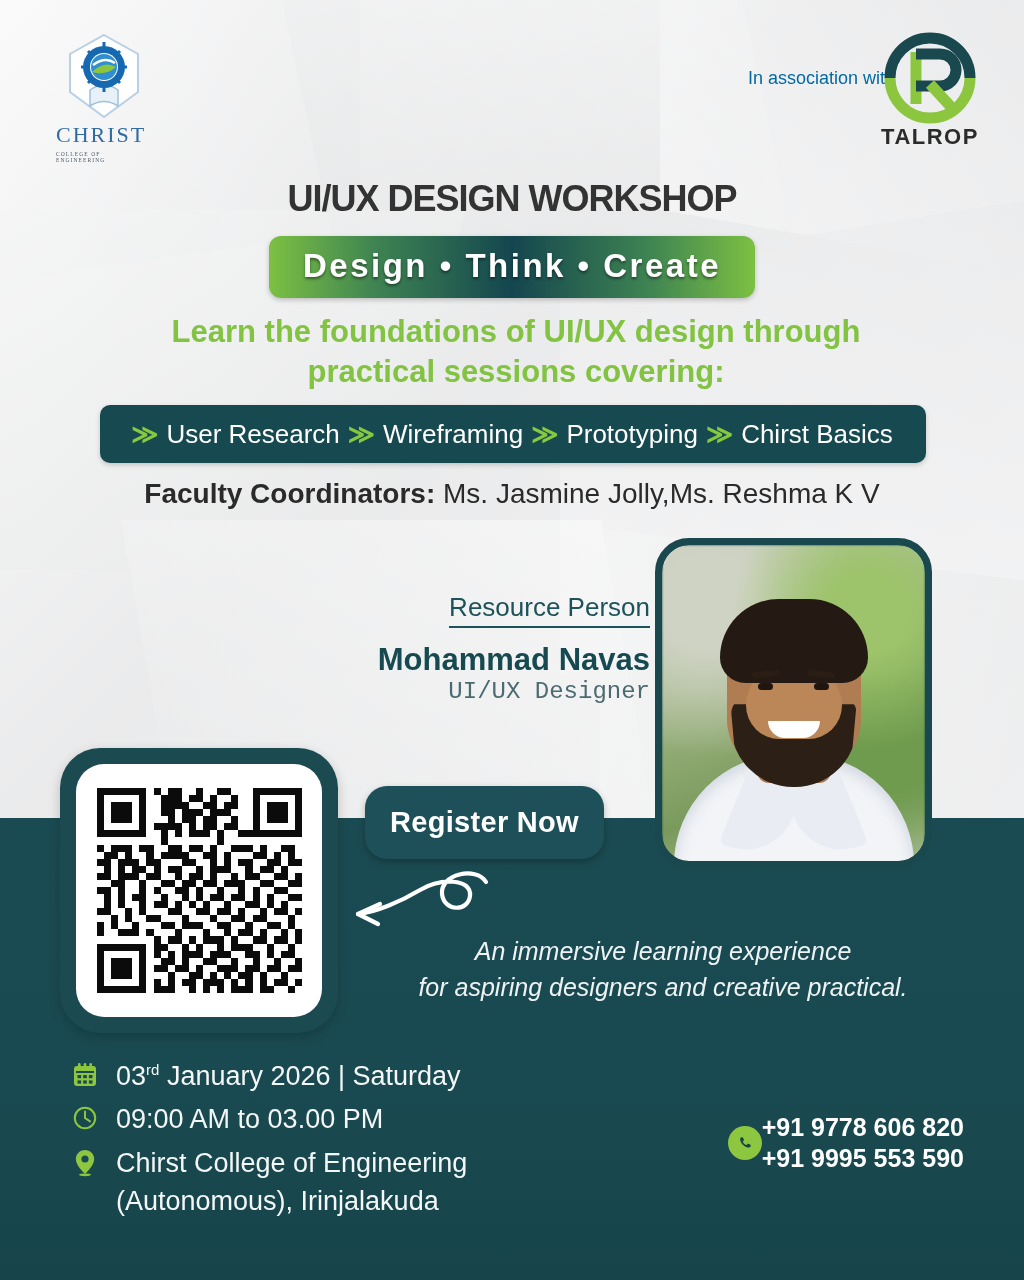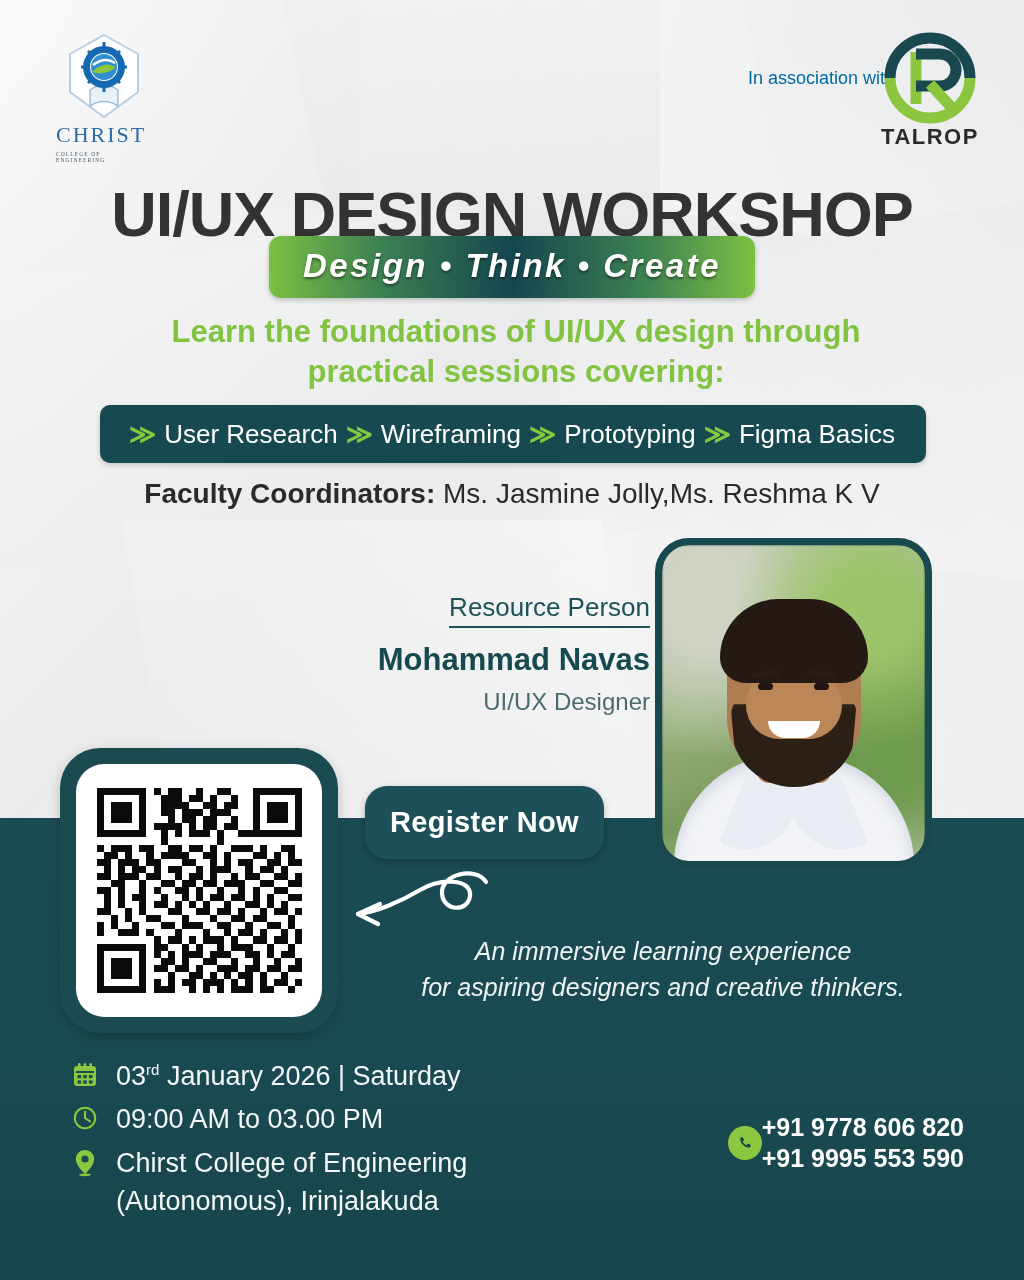--- a/index.html
+++ b/index.html
@@ -63,28 +63,27 @@
     font-family:"Liberation Serif", serif;
   }
 
   .assoc { position:absolute; right:129px; top:68px; font-size:18px; color:#0369a1; }
   .talrop { position:absolute; right:42px; top:30px; width:104px; text-align:center; }
   .talrop-name { font-size:22px; font-weight:bold; letter-spacing:1.5px; color:#2b2b2b; margin-top:-6px; }
 
   
   .title {
     position:absolute; top:178px; left:0; width:1024px; text-align:center;
-    font-size:63px; font-weight:bold; color:#333333; letter-spacing:-1px;
+    font-size:36px; font-weight:bold; color:#333333; letter-spacing:-1px;
   }
   .pill-wrap { position:absolute; top:236px; left:0; width:1024px; text-align:center; }
   .pill {
     display:inline-block; padding:11px 34px 13px; border-radius:12px;
     background:linear-gradient(90deg,#7cc043 0%,#3e8352 22%,#14464f 50%,#3e8352 78%,#7cc043 100%);
     box-shadow:0 2px 5px rgba(0,0,0,.22);
-    font-style:italic;
   }
   .pill-text {
     font-size:33px; font-weight:bold; color:#ffffff; letter-spacing:2.5px;
     text-shadow:0 2px 3px rgba(0,0,0,.45);
   }
   .lead {
     position:absolute; top:312px; left:4px; width:1024px; text-align:center;
     font-size:31px; font-weight:bold; color:#82c341; line-height:1.28;
   }
 
@@ -104,21 +103,21 @@
   .faculty b { font-weight:bold; }
   .faculty span.names { font-weight:normal; }
 
   
   .rp-block { position:absolute; left:350px; top:592px; width:300px; text-align:right; }
   .rp-label {
     font-size:26px; color:#1d5259; display:inline-block;
     border-bottom:2px solid #1d5259; padding-bottom:3px;
   }
   .rp-name { font-size:31px; font-weight:bold; color:#164a50; margin-top:14px; }
-  .rp-role { font-size:24px; color:#4c6b70; margin-top:10px; }
+  .rp-role { font-size:24px; color:#4c6b70; margin-top:0;font-family:Liberation Mono, monospace; }
 
   
   .photo-frame {
     position:absolute; left:655px; top:538px; width:277px; height:330px;
     border:7px solid #19484f; border-radius:34px; overflow:hidden; background:#19484f;
   }
   .photo-inner { position:absolute; inset:0; border-radius:27px; overflow:hidden; }
   .photo-bg {
     position:absolute; inset:0;
     background:
@@ -283,21 +282,21 @@
   </div>
 
   <div class="topics">
     <span class="chev">≫</span>
     <span class="topic">User Research</span>
     <span class="chev">≫</span>
     <span class="topic">Wireframing</span>
     <span class="chev">≫</span>
     <span class="topic">Prototyping</span>
     <span class="chev">≫</span>
-    <span class="topic">Figma Basics</span>
+    <span class="topic">Chirst Basics</span>
   </div>
 
   <div class="faculty">
     <b>Faculty Coordinators:</b><span class="names"> Ms. Jasmine Jolly,Ms. Reshma K V</span>
   </div>
 
   <div class="rp-block">
     <div><span class="rp-label">Resource Person</span></div>
     <div class="rp-name">Mohammad Navas</div>
     <div class="rp-role">UI/UX Designer</div>
@@ -546,21 +545,21 @@
     <span class="register-label">Register Now</span>
   </div>
 
   <svg class="arrow" viewBox="0 0 160 70">
     <path d="M150 14 C140 -2 104 6 106 26 C108 44 132 44 134 28 C136 10 104 10 84 22 C64 34 40 44 22 46" stroke="#ffffff" stroke-width="4.2" fill="none" stroke-linecap="round"></path>
     <path d="M22 46 L44 36 M22 46 L42 56" stroke="#ffffff" stroke-width="4.2" fill="none" stroke-linecap="round"></path>
   </svg>
 
   <div class="tagline">
     <div>An immersive learning experience</div>
-    <div>for aspiring designers and creative thinkers.</div>
+    <div>for aspiring designers and creative practical.</div>
   </div>
 
   <div class="details">
     <div class="drow">
       <div class="dicon">
         <svg width="26" height="26" viewBox="0 0 26 26">
           <rect x="2" y="4" width="22" height="20" rx="3" fill="#8dc63f"></rect>
           <rect x="6" y="1" width="2.6" height="5" rx="1.3" fill="#8dc63f"></rect>
           <rect x="11.7" y="1" width="2.6" height="5" rx="1.3" fill="#8dc63f"></rect>
           <rect x="17.4" y="1" width="2.6" height="5" rx="1.3" fill="#8dc63f"></rect>

